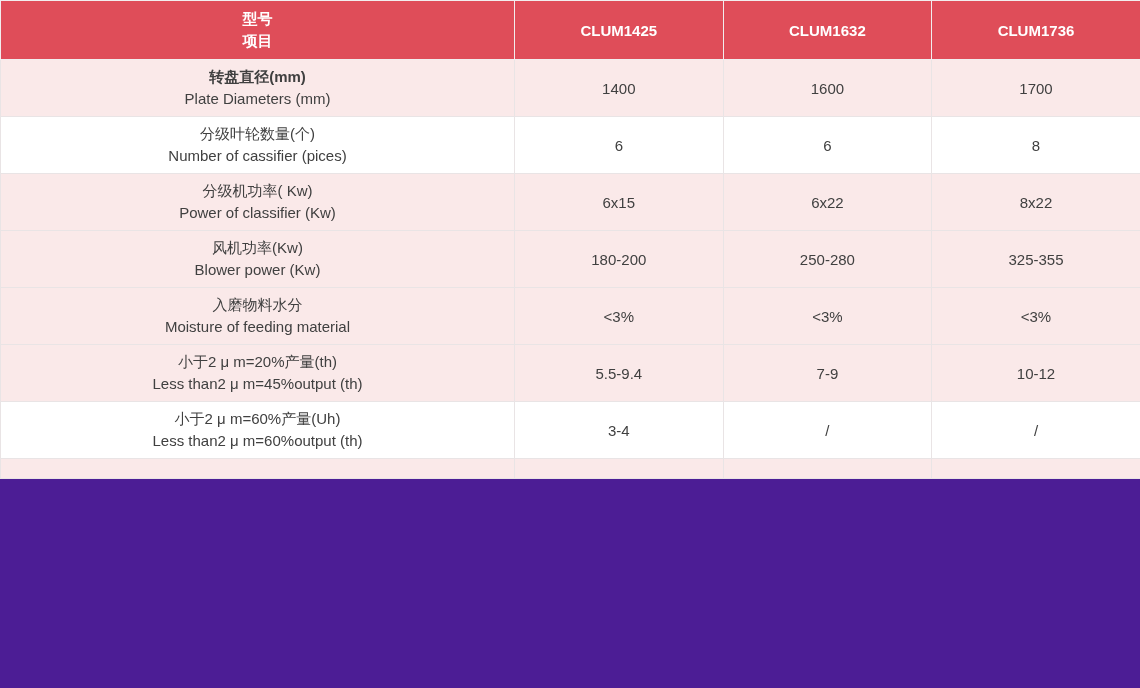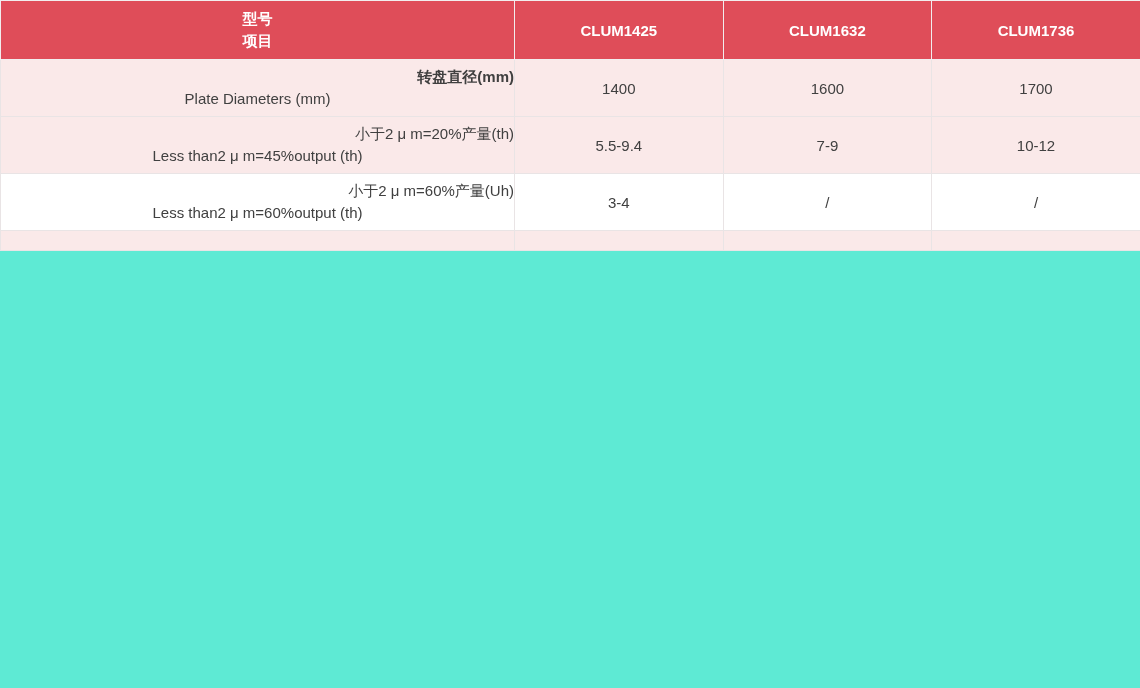--- a/index.html
+++ b/index.html
@@ -5,21 +5,21 @@
   html, body {
     margin: 0;
     padding: 0;
     background: #ffffff;
     font-family: "Liberation Sans", "DejaVu Sans", sans-serif;
   }
   .page {
     width: 1140px;
     height: 688px;
     overflow: hidden;
-    background: #5eead4;
+    background: #4c1d95;
   }
   table.spec-table {
     width: 1140px;
     border-collapse: collapse;
     table-layout: fixed;
   }
   col.c-item  { width: 514px; }
   col.c-model { width: 208.6px; }
 
   
@@ -43,21 +43,21 @@
   td {
     border: 1px solid #e9e4e5;
     text-align: center;
     vertical-align: middle;
     font-size: 15px;
     color: #404040;
     padding: 0;
   }
   tr.pink  td { background: #fae9e9; }
   tr.white td { background: #ffffff; }
-  td .cn { line-height: 22px; text-align: right; }
+  td .cn { line-height: 22px; }
   td .cn.bold { font-weight: 700; }
   td .en { line-height: 22px; }
 </style>
 </head>
 <body>
 
 <div class="page">
   <table class="spec-table">
     <colgroup>
       <col class="c-item">
@@ -79,20 +79,56 @@
     <tbody id="spec-body">
         <tr class="pink">
           <td>
             <div class="cn bold">转盘直径(mm)</div>
             <div class="en">Plate Diameters (mm)</div>
           </td>
           <td>1400</td>
           <td>1600</td>
           <td>1700</td>
         </tr>
+        <tr class="white">
+          <td>
+            <div class="cn">分级叶轮数量(个)</div>
+            <div class="en">Number of cassifier (pices)</div>
+          </td>
+          <td>6</td>
+          <td>6</td>
+          <td>8</td>
+        </tr>
+        <tr class="pink">
+          <td>
+            <div class="cn">分级机功率( Kw)</div>
+            <div class="en">Power of classifier (Kw)</div>
+          </td>
+          <td>6x15</td>
+          <td>6x22</td>
+          <td>8x22</td>
+        </tr>
+        <tr class="pink">
+          <td>
+            <div class="cn">风机功率(Kw)</div>
+            <div class="en">Blower power (Kw)</div>
+          </td>
+          <td>180-200</td>
+          <td>250-280</td>
+          <td>325-355</td>
+        </tr>
+        <tr class="pink">
+          <td>
+            <div class="cn">入磨物料水分</div>
+            <div class="en">Moisture of feeding material</div>
+          </td>
+          <td>&lt;3%</td>
+          <td>&lt;3%</td>
+          <td>&lt;3%</td>
+        </tr>
         <tr class="pink">
           <td>
             <div class="cn">小于2 μ m=20%产量(th)</div>
             <div class="en">Less than2 μ m=45%output (th)</div>
           </td>
           <td>5.5-9.4</td>
           <td>7-9</td>
           <td>10-12</td>
         </tr>
         <tr class="white">

